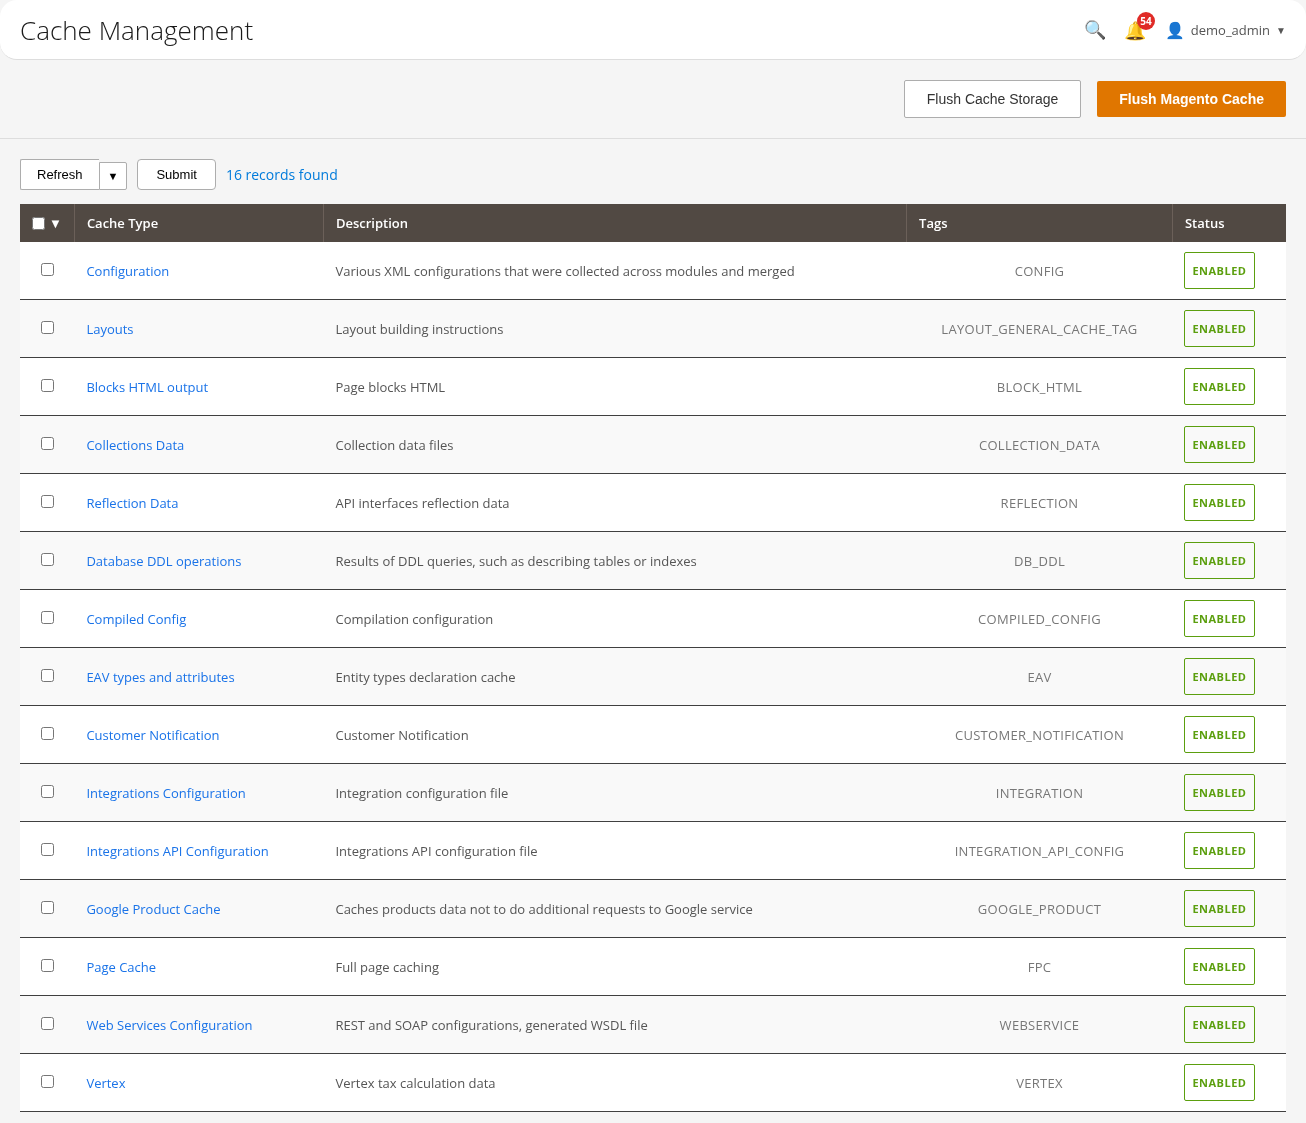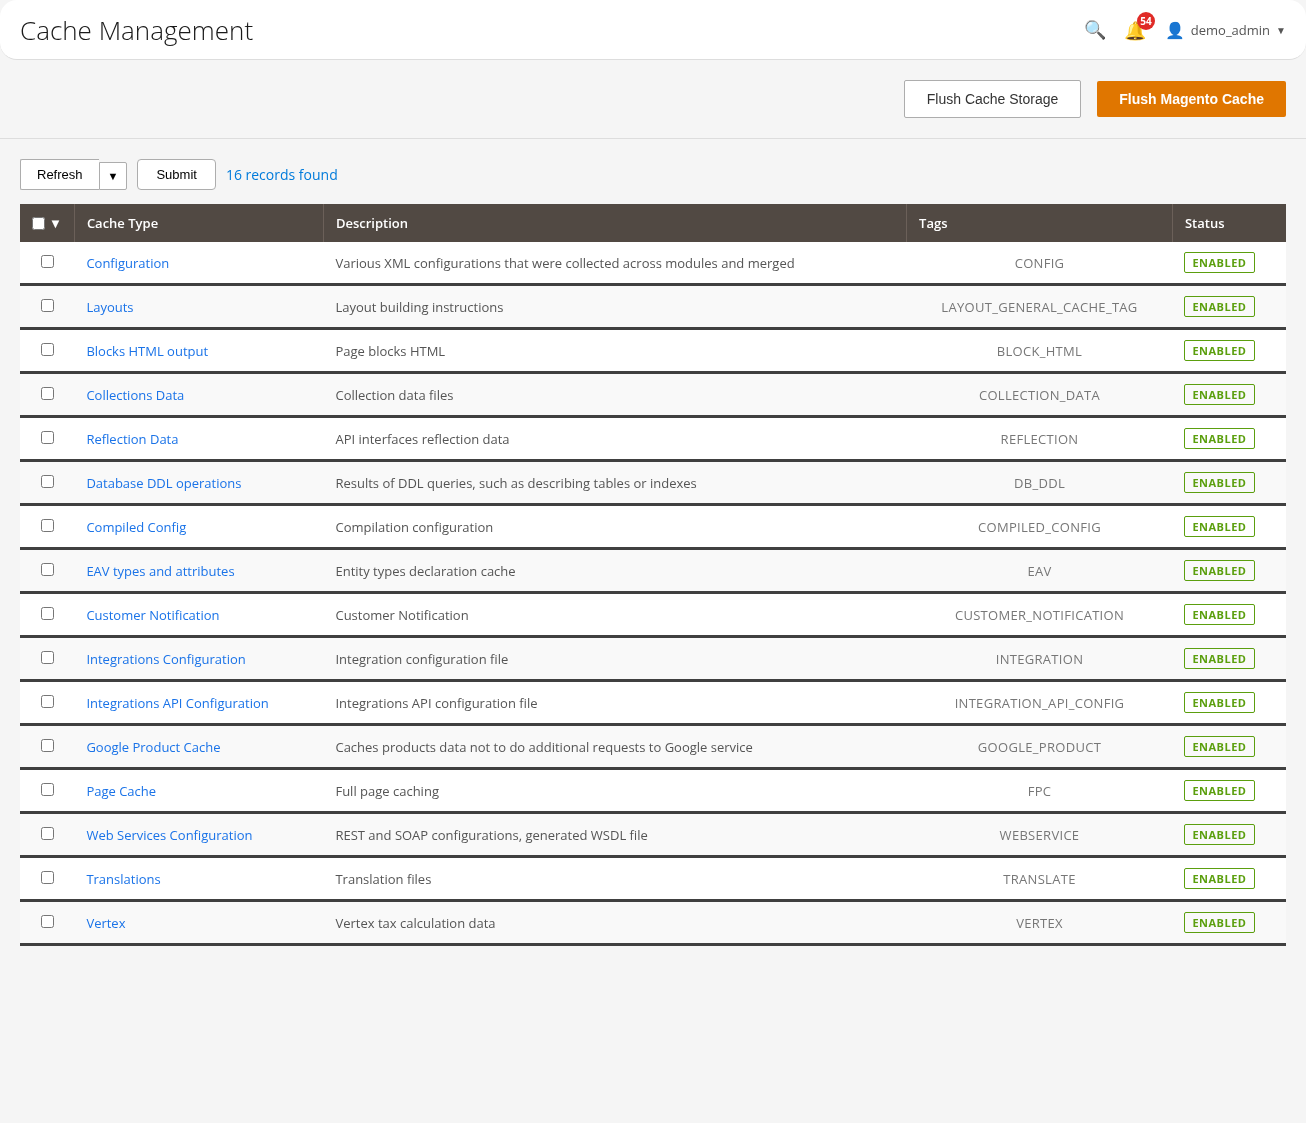--- a/index.html
+++ b/index.html
@@ -145,21 +145,21 @@
       border-right: 1px solid #6b6059;
     }
     .data-table thead th:last-child { border-right: none; }
     .th-checkbox {
       width: 40px;
     }
     .header-checkbox-wrap {
       display: flex; align-items: center; gap: 4px;
     }
     .data-table tbody tr {
-      border-bottom: 3px solid #404040;
+      border-bottom: 1px solid #404040;
     }
     .data-table tbody tr:nth-child(even) {
       background: #f9f9f9;
     }
     .data-table tbody tr:nth-child(odd) {
       background: #fff;
     }
     .data-table tbody td {
       padding: 10px 12px;
       font-size: 13px;
@@ -170,21 +170,21 @@
       text-decoration: none;
     }
     .description-text { color: #555; }
     .tag-text { color: #777; font-size: 12px; letter-spacing: 0.3px; text-align: center; }
     .status-enabled {
       display: inline-block;
       border: 1px solid #5b9f0e;
       color: #5b9f0e;
       font-size: 11px;
       font-weight: bold;
-      padding: 2px 7px;
+      padding: 10px 7px;
       border-radius: 2px;
       letter-spacing: 0.5px;
     }
     .row-checkbox { cursor: pointer; }
   </style>
 </head>
 <body>
 
 <div class="top-header">
   <h1 class="page-title-text">Cache Management</h1>
@@ -329,27 +329,20 @@
         </tr>
         <tr>
           <td style="text-align: center;"><input type="checkbox" class="row-checkbox" style=""></td>
           <td><a href="#" class="cache-type-link">Web Services Configuration</a></td>
           <td class="description-text">REST and SOAP configurations, generated WSDL file</td>
           <td class="tag-text">WEBSERVICE</td>
           <td><span class="status-enabled">ENABLED</span></td>
         </tr>
         <tr>
           <td style="text-align: center;"><input type="checkbox" class="row-checkbox" style=""></td>
-          <td><a href="#" class="cache-type-link">Translations</a></td>
-          <td class="description-text">Translation files</td>
-          <td class="tag-text">TRANSLATE</td>
-          <td><span class="status-enabled">ENABLED</span></td>
-        </tr>
-        <tr>
-          <td style="text-align: center;"><input type="checkbox" class="row-checkbox" style=""></td>
           <td><a href="#" class="cache-type-link">Vertex</a></td>
           <td class="description-text">Vertex tax calculation data</td>
           <td class="tag-text">VERTEX</td>
           <td><span class="status-enabled">ENABLED</span></td>
         </tr>
       </tbody>
   </table>
 
 </div>
 

